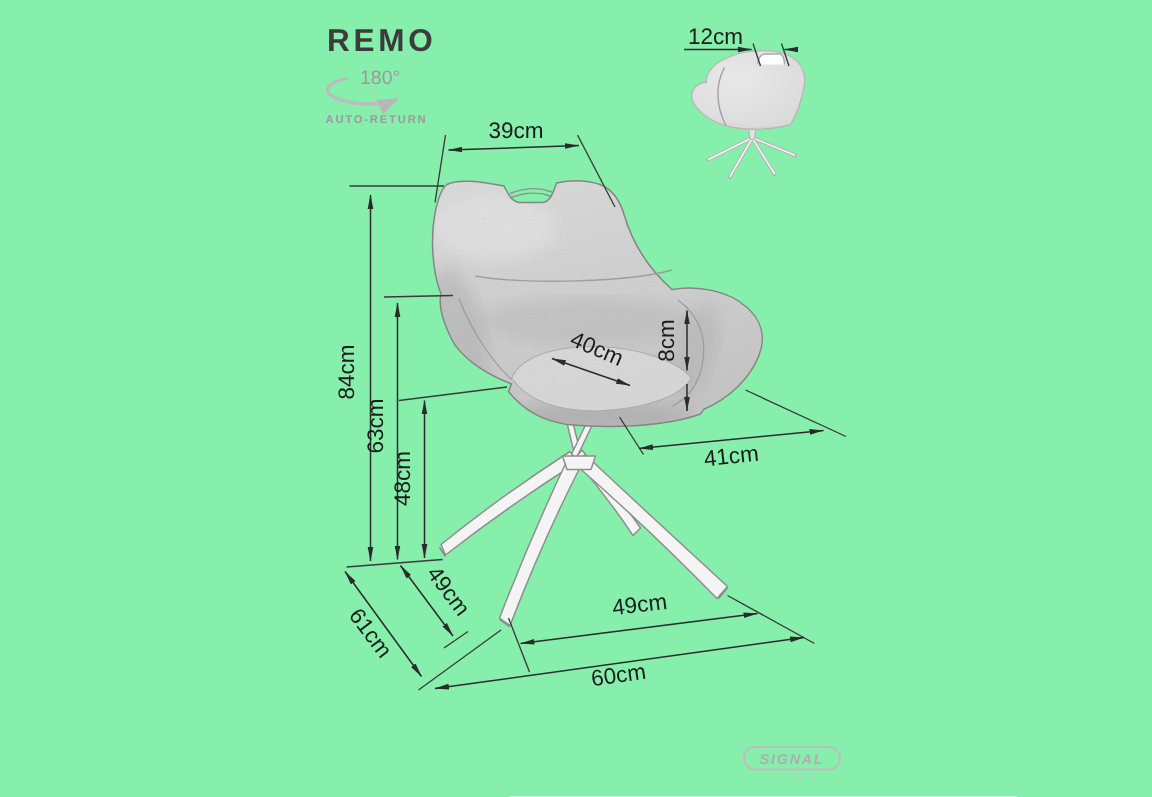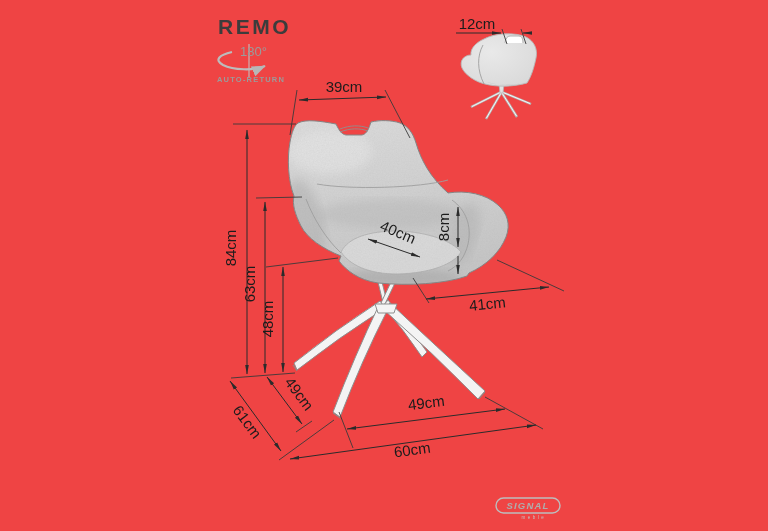--- a/index.html
+++ b/index.html
@@ -1,16 +1,16 @@
 <!DOCTYPE html>
 <html><head>
 <meta charset="utf-8">
 <style>
   html,body{margin:0;padding:0;background:#fff;}
-  .stage{position:relative;width:768px;height:531px;background:#ef4444;overflow:hidden;
+  .stage{position:relative;width:768px;height:531px;background:#86efac;overflow:hidden;
          font-family:"Liberation Sans",sans-serif;}
   svg{position:absolute;left:0;top:0;}
   .title-text{font-family:"Liberation Sans",sans-serif;font-size:21px;font-weight:bold;
               letter-spacing:2.5px;fill:#3c3c3c;}
   .dim{font-family:"Liberation Sans",sans-serif;font-size:15px;fill:#1c1c1c;}
   .rot-angle{font-family:"Liberation Sans",sans-serif;font-size:13px;fill:#9b9b9b;}
   .autoreturn{font-family:"Liberation Sans",sans-serif;font-size:7.5px;font-weight:bold;
               letter-spacing:1.2px;fill:#9b9b9b;}
   .logo-main{font-family:"Liberation Sans",sans-serif;font-size:9.5px;font-weight:bold;
              font-style:italic;letter-spacing:1.2px;fill:#aeaeae;}

